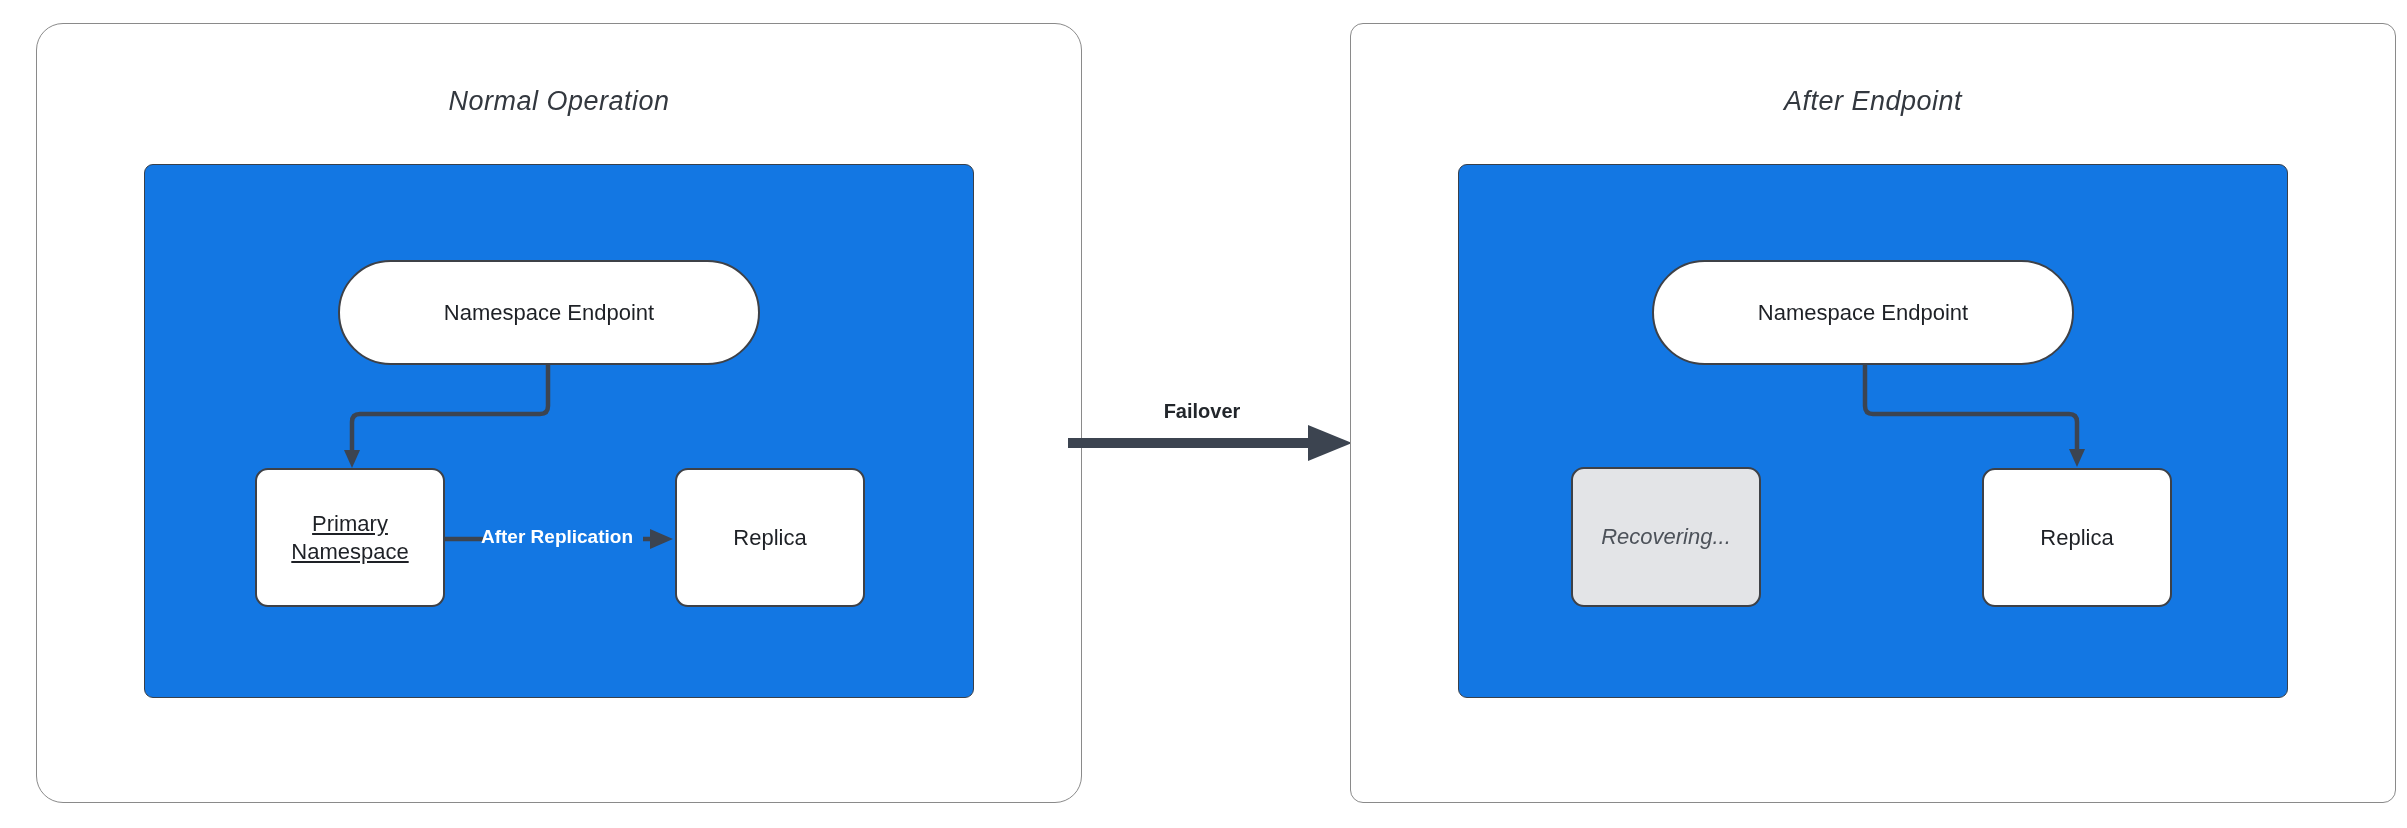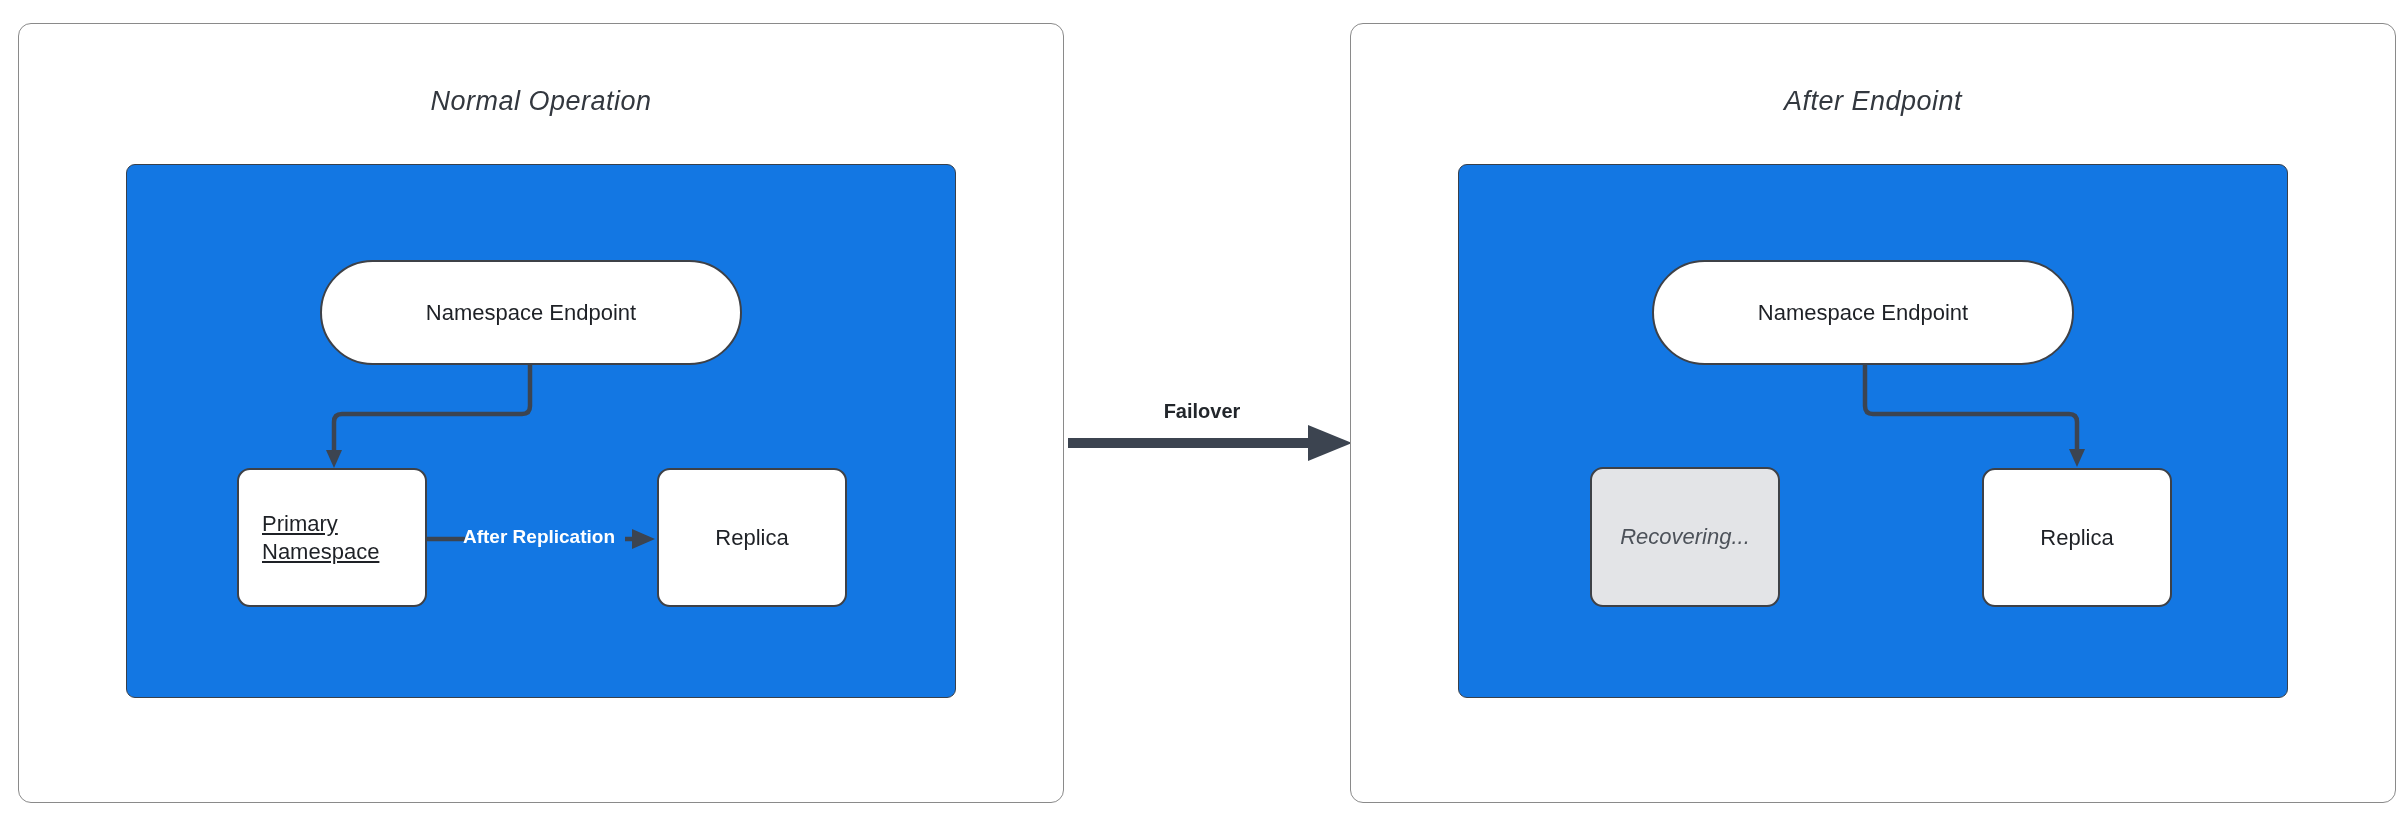--- a/index.html
+++ b/index.html
@@ -16,21 +16,21 @@
   .panel {
     position: absolute;
     top: 23px;
     width: 1046px;
     height: 780px;
     background: #ffffff;
     border: 1px solid var(--panel-border, #8a8a8a);
     border-radius: 13px;
     box-sizing: border-box;
   }
-  .panel-left  { left: 18px; }
+  .panel-left  { left: 36px; border-radius: 27px; }
   .panel-right { left: 1350px; }
 
   .panel-title {
     position: absolute;
     top: 62px; left: 0; right: 0;
     margin: 0;
     text-align: center;
     font-size: 27px;
     font-weight: normal;
     font-style: italic;
@@ -76,27 +76,27 @@
     border: 2px solid #3e4147;
     border-radius: 13px;
     box-sizing: border-box;
     display: flex;
     align-items: center;
     justify-content: center;
   }
   .primary-node       { left: 110px; top: 303px; }
   .replica-node-left  { left: 530px; top: 303px; }
   .recovering-node    { left: 112px; top: 302px; height: 140px;
-                        background: var(--recovering-fill, #e3e4e7); margin-left: 19px; }
+                        background: var(--recovering-fill, #e3e4e7); }
   .replica-node-right { left: 523px; top: 303px; }
 
   .node-label {
     font-size: 22px;
     color: #1e2126;
-    text-align: left;
+    text-align: center;
   }
   .wrap { max-width: 140px; line-height: 28px; text-decoration: underline; }
   .recovering-label { font-style: italic; color: #4d525a; }
 
   
   .connectors {
     position: absolute;
     left: 0; top: 0;
     pointer-events: none;
   }

